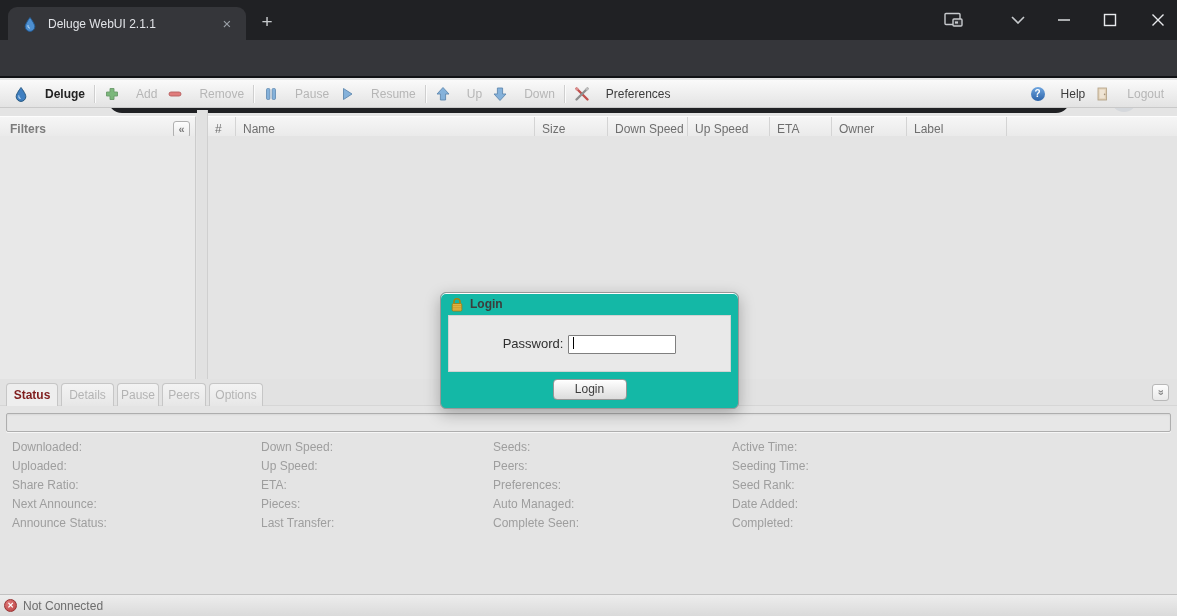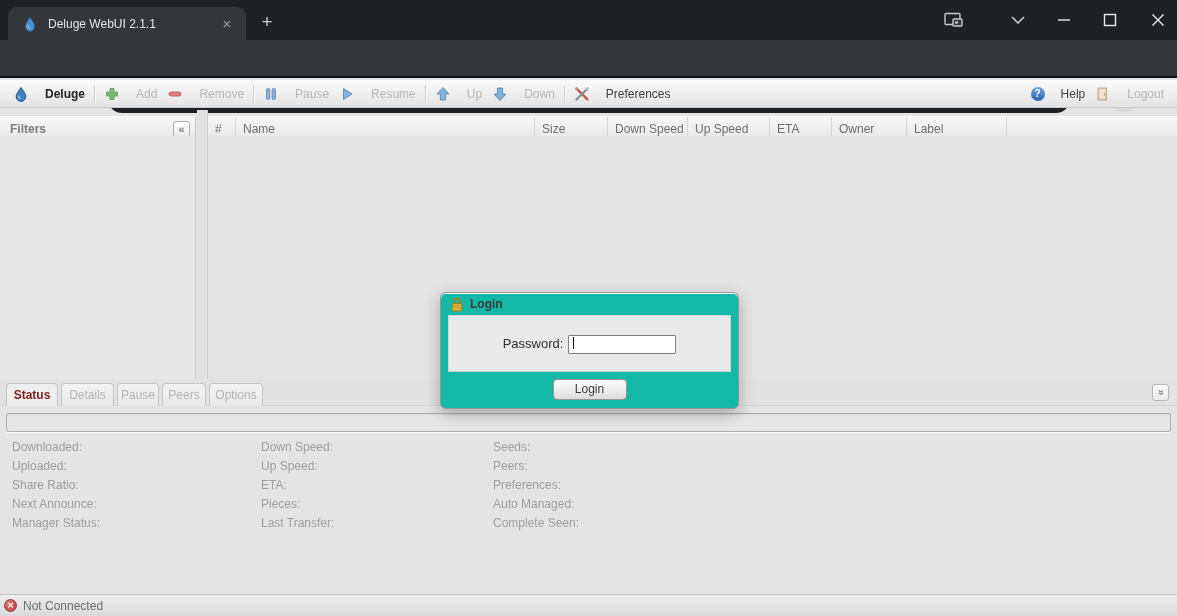--- a/index.html
+++ b/index.html
@@ -342,35 +342,42 @@
       </div>
   </div>
 
   <div class="progressbar"></div>
 
   <div class="stat-col c1">
     <div>Downloaded:</div>
     <div>Uploaded:</div>
     <div>Share Ratio:</div>
     <div>Next Announce:</div>
-    <div>Manager Status:</div>
+    <div>Announce Status:</div>
   </div>
   <div class="stat-col c2">
     <div>Down Speed:</div>
     <div>Up Speed:</div>
     <div>ETA:</div>
     <div>Pieces:</div>
     <div>Last Transfer:</div>
   </div>
   <div class="stat-col c3">
     <div>Seeds:</div>
     <div>Peers:</div>
     <div>Preferences:</div>
     <div>Auto Managed:</div>
     <div>Complete Seen:</div>
+  </div>
+  <div class="stat-col c4">
+    <div>Active Time:</div>
+    <div>Seeding Time:</div>
+    <div>Seed Rank:</div>
+    <div>Date Added:</div>
+    <div>Completed:</div>
   </div>
 
   <div class="statusbar">
     <span class="err-ic">✕</span>
     <span class="statusbar-text">Not Connected</span>
   </div>
 
   <div class="dialog">
     <div class="dlg-head">
       <span>

